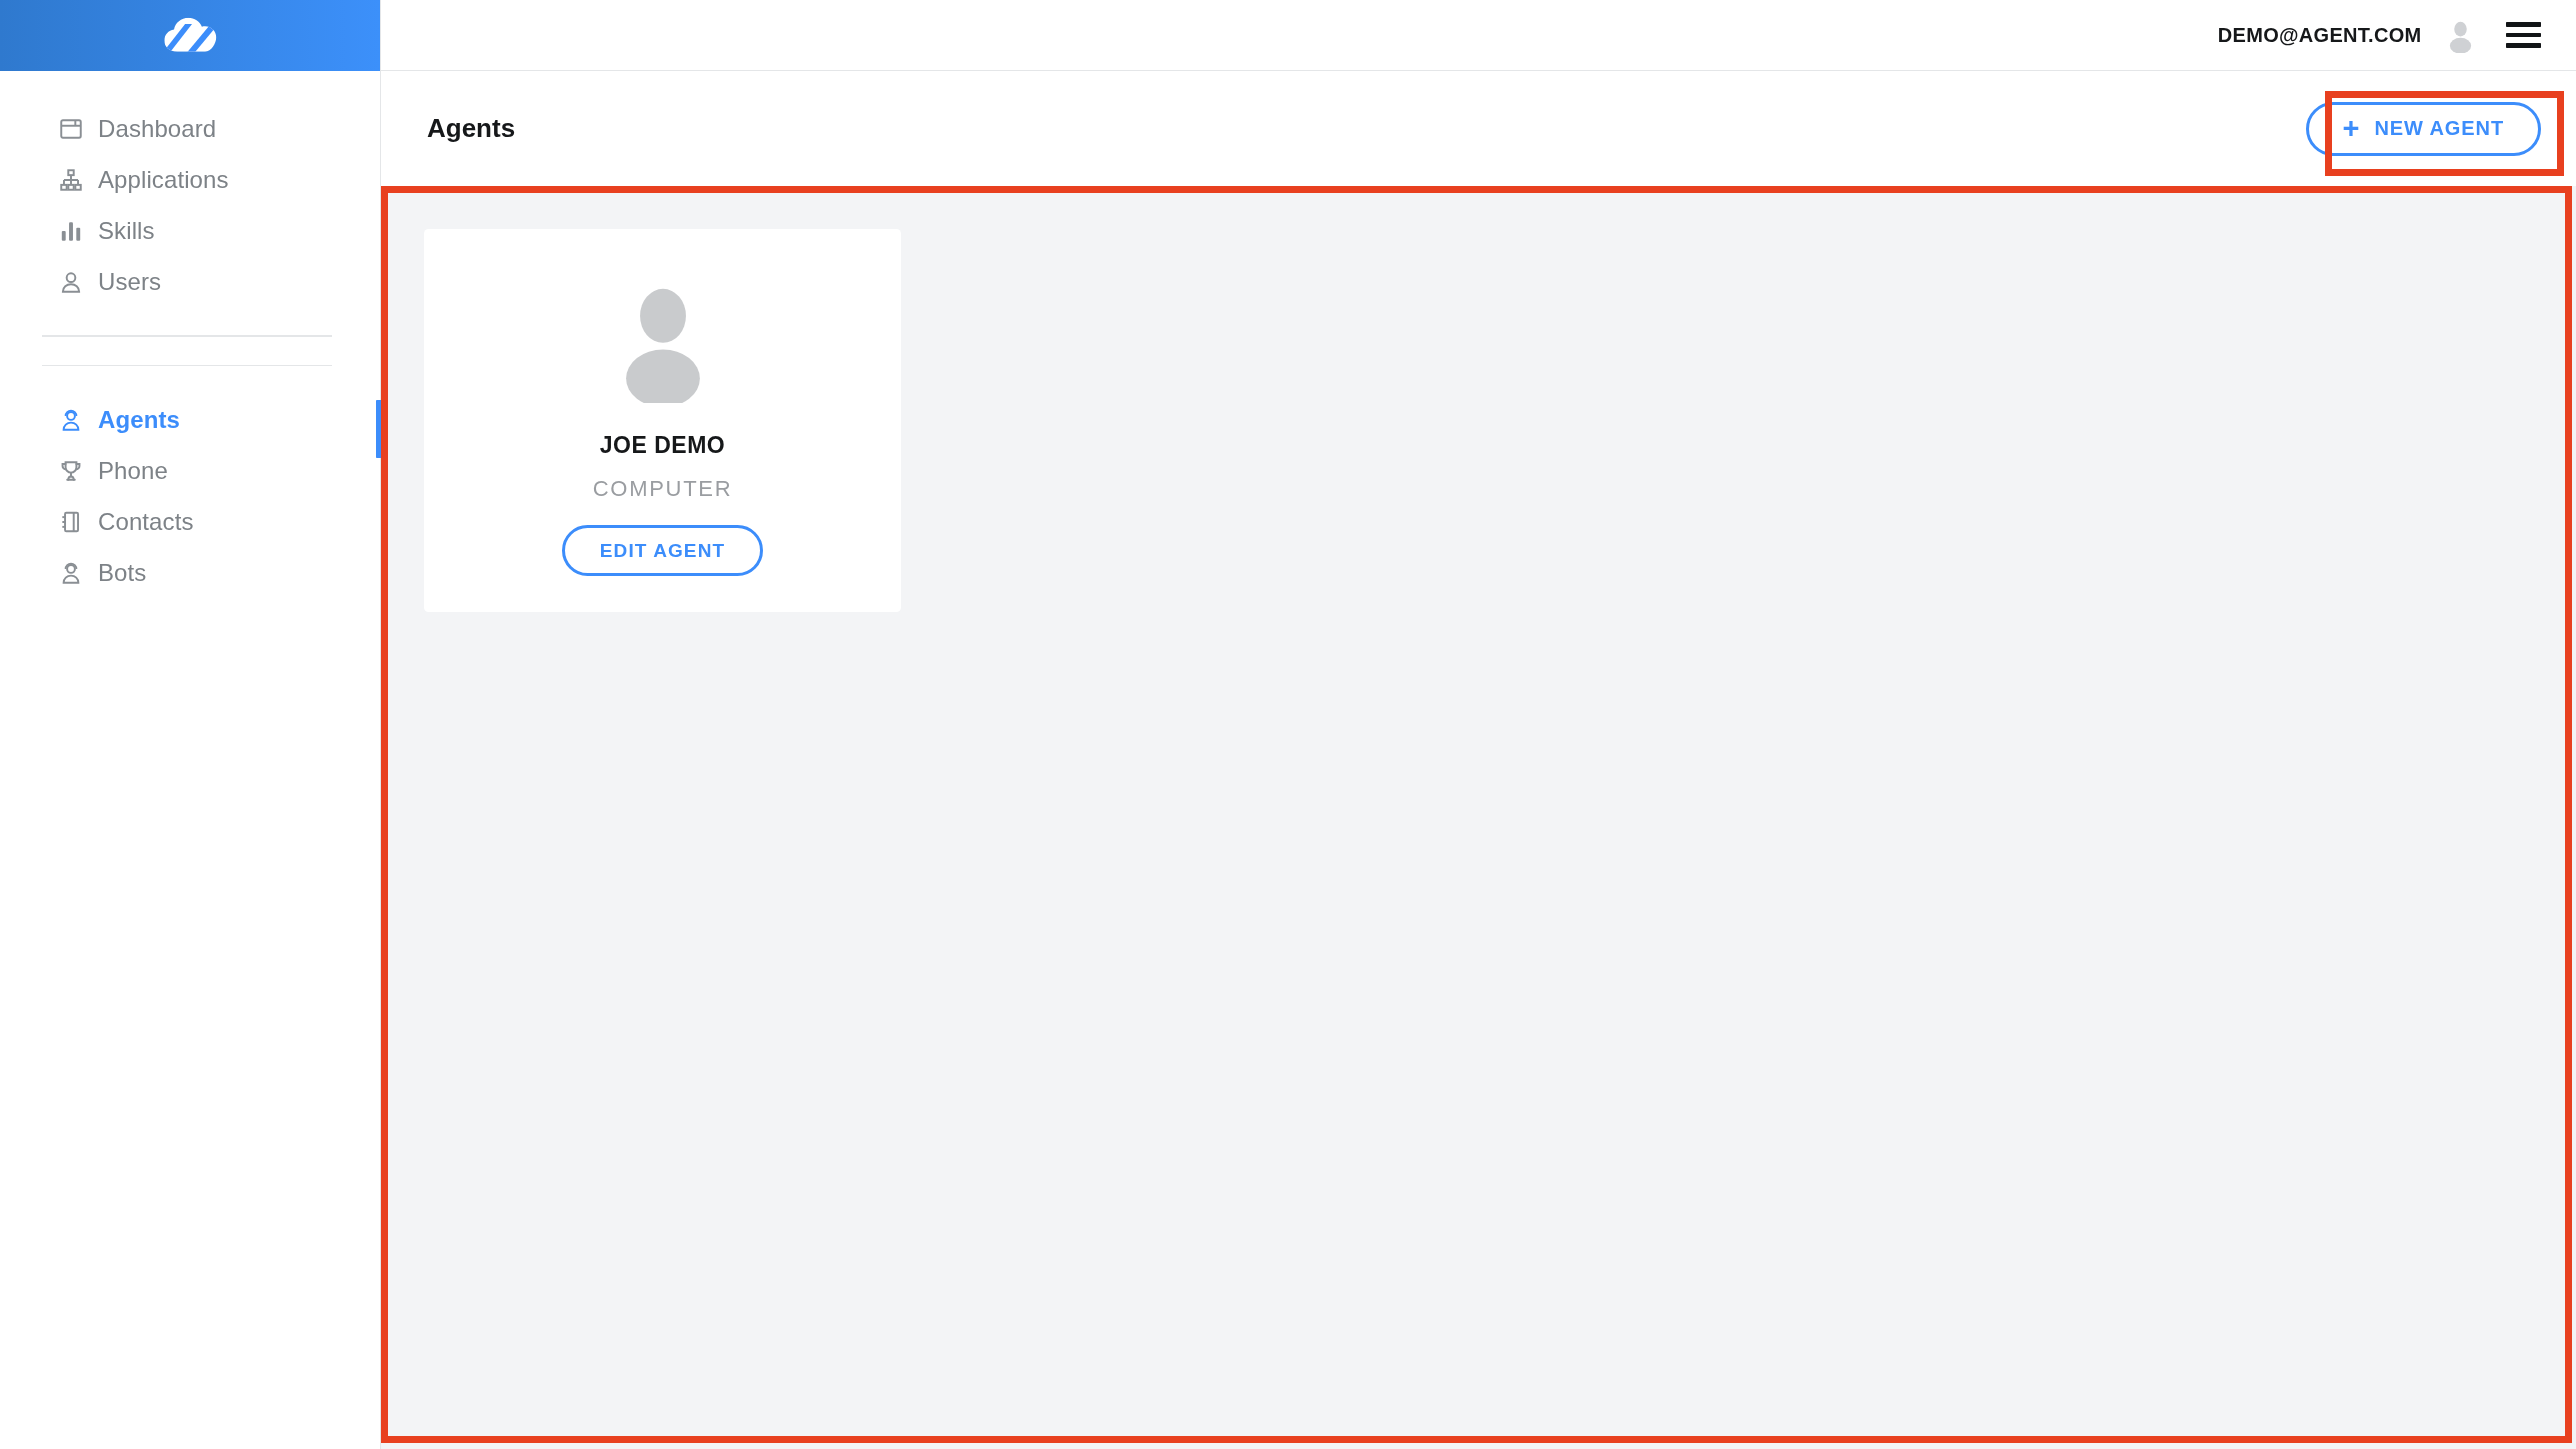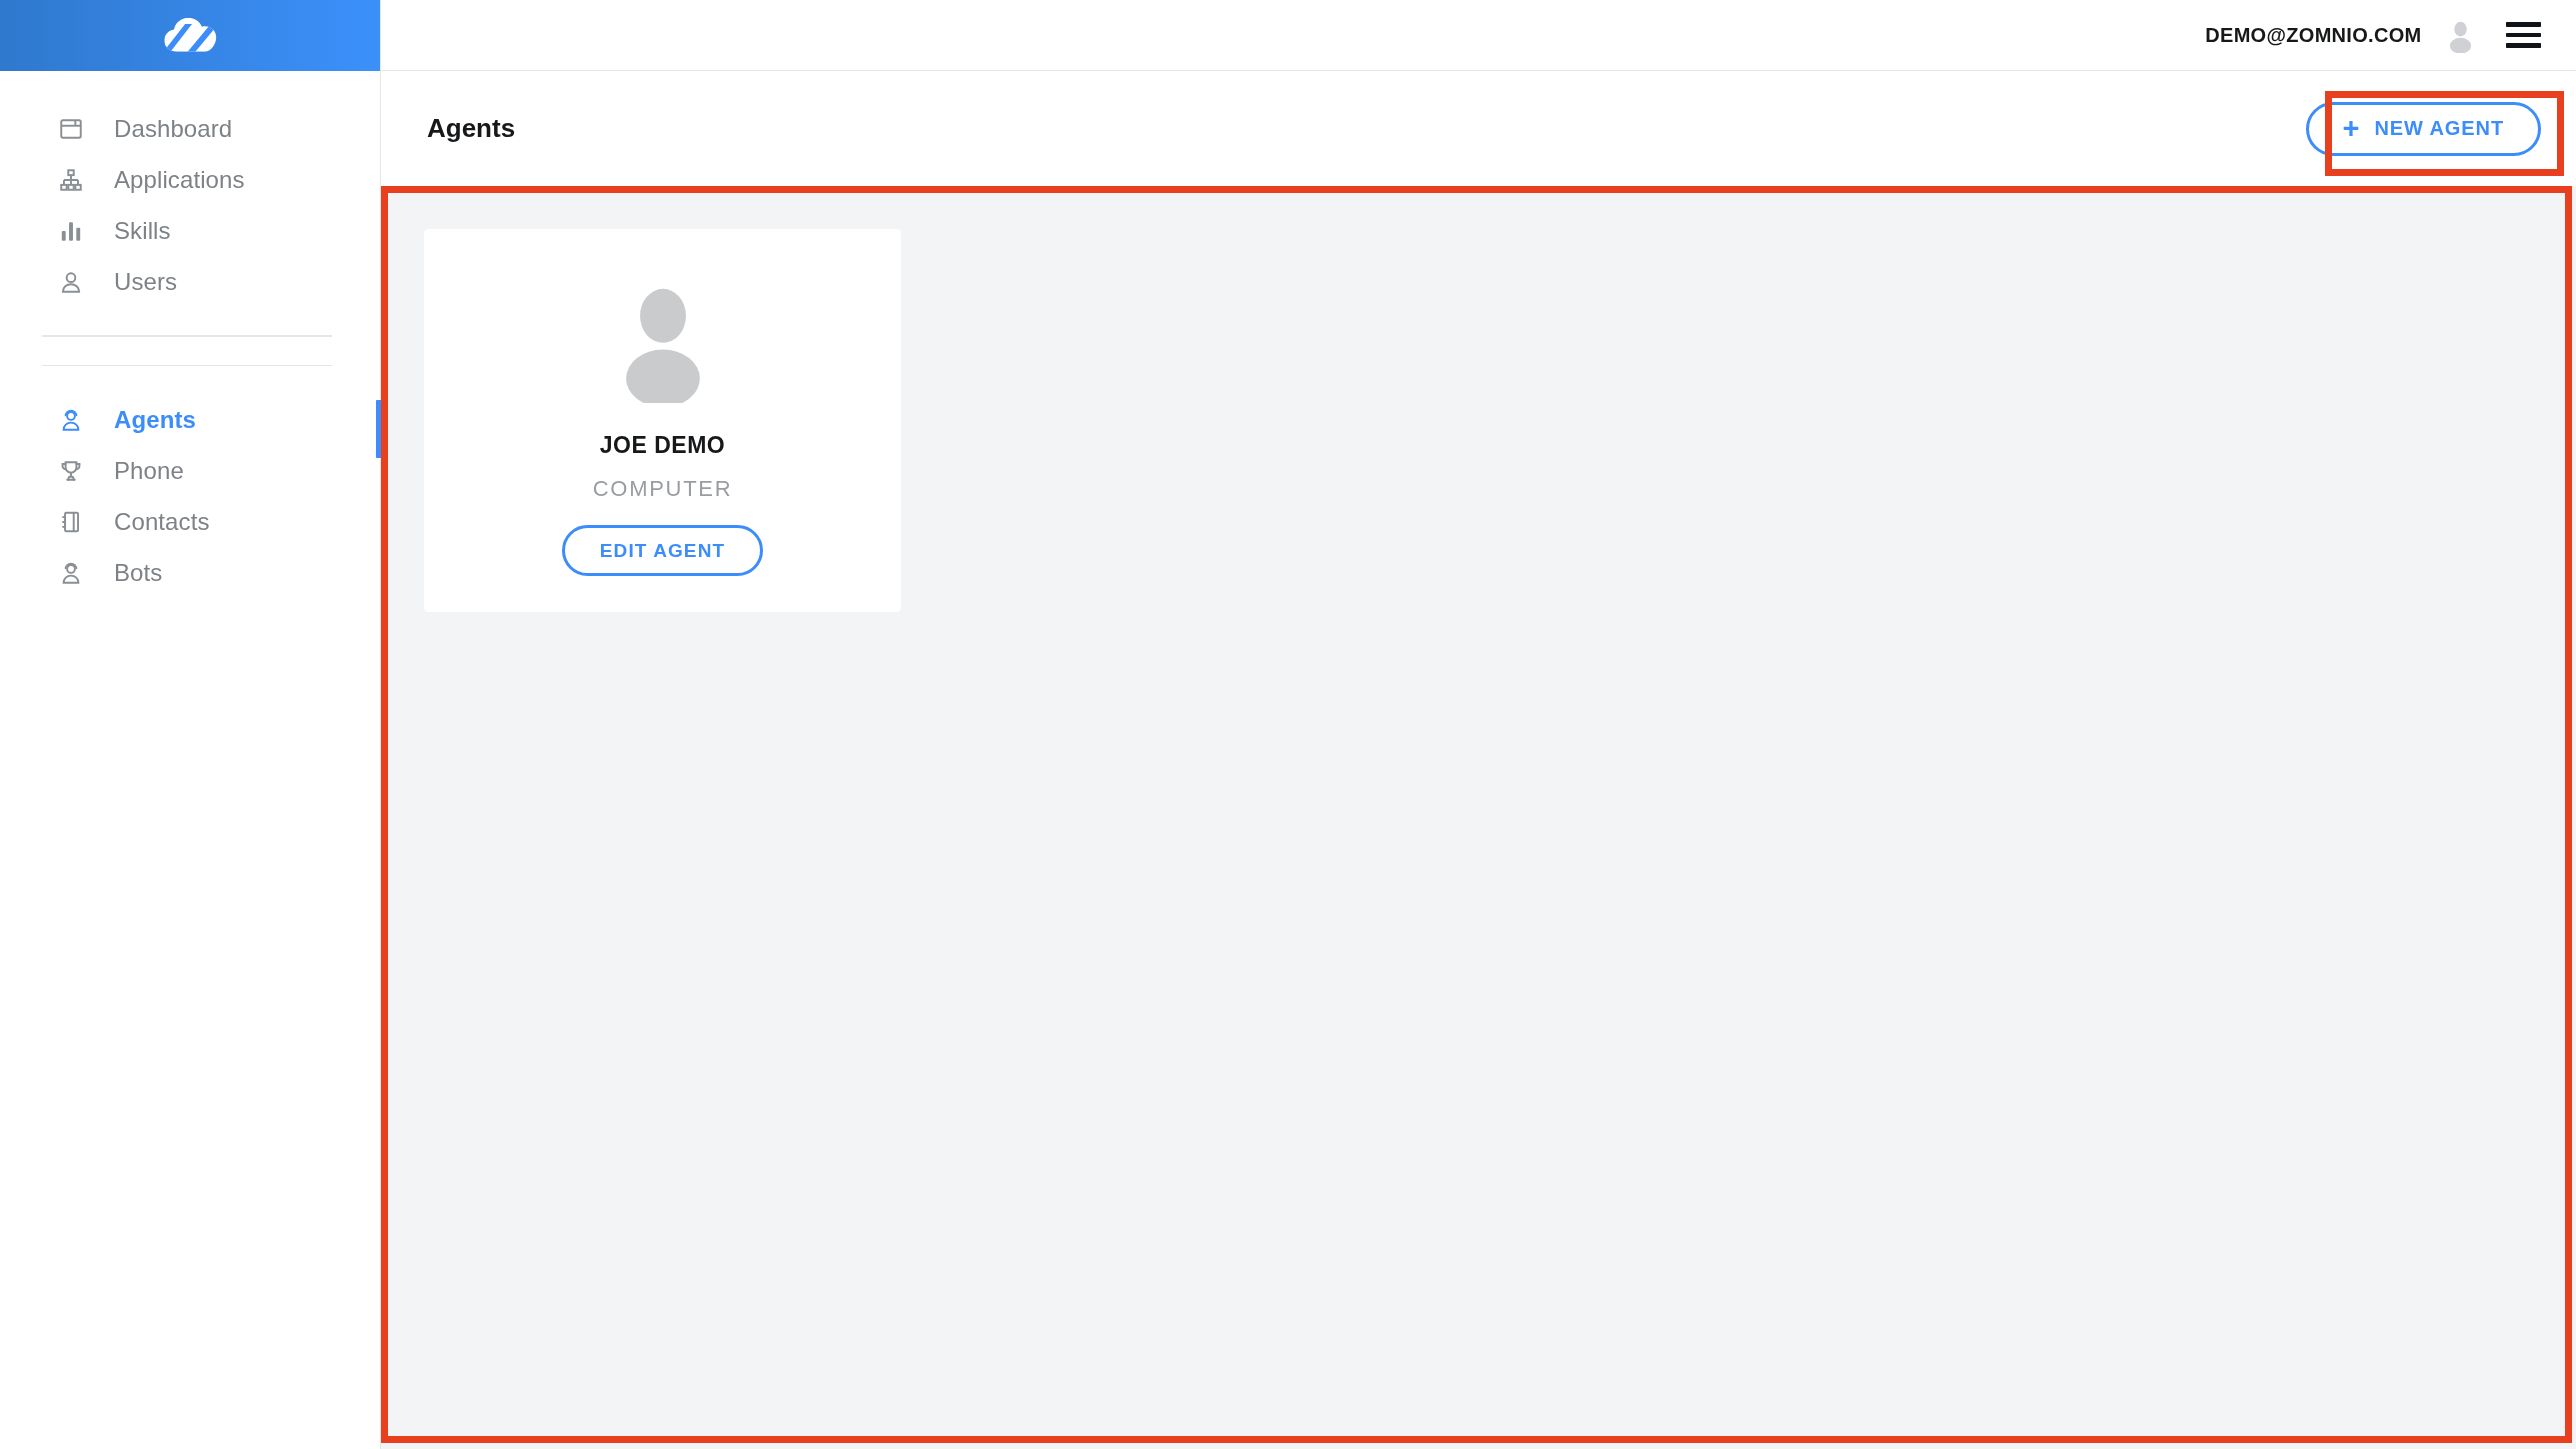--- a/index.html
+++ b/index.html
@@ -36,21 +36,21 @@
     position:relative;
   }
   .nav-item .ico {
     width:32px; height:32px;
     display:flex; align-items:center; justify-content:center;
     flex:0 0 32px;
     color:#8a8f94;
   }
   .nav-item .ico svg { display:block; }
   .nav-item .lbl {
-    margin-left:27px;
+    margin-left:11px;
     font-size:24px;
     color:#7d8287;
     letter-spacing:0.1px;
     white-space:nowrap;
   }
   .nav-item.active .ico { color:#3c8dfb; }
   .nav-item.active .lbl { color:#3c8dfb; font-weight:bold; }
   .active-bar {
     position:absolute;
     right:-3.1px; top:6.2px;
@@ -292,21 +292,21 @@
           </span>
           <span class="lbl">Bots</span>
         </div>
       </div>
     </nav>
   </aside>
 
   <div class="right">
 
     <header class="topbar">
-      <span class="user-email">DEMO@ZOMNIO.COM</span>
+      <span class="user-email">DEMO@AGENT.COM</span>
       <span class="avatar-top">
         <svg width="35" height="35" viewBox="0 0 24 24" fill="currentColor">
           <ellipse cx="12" cy="7.6" rx="4.3" ry="5"></ellipse>
           <ellipse cx="12" cy="19" rx="7.3" ry="5.4"></ellipse>
         </svg>
       </span>
       <span class="hamburger">
         <span></span>
         <span></span>
         <span></span>

